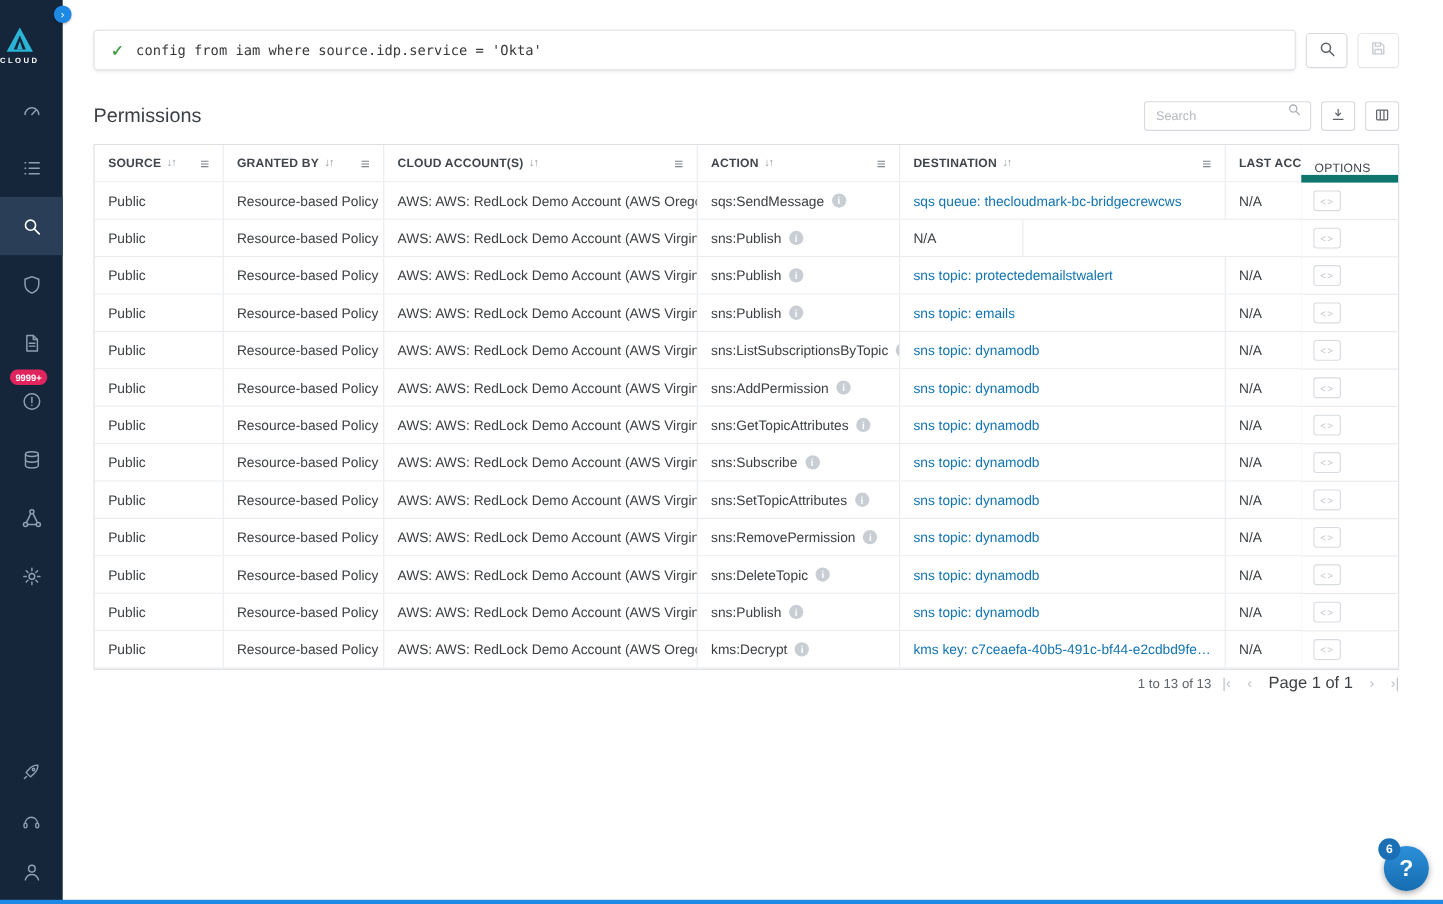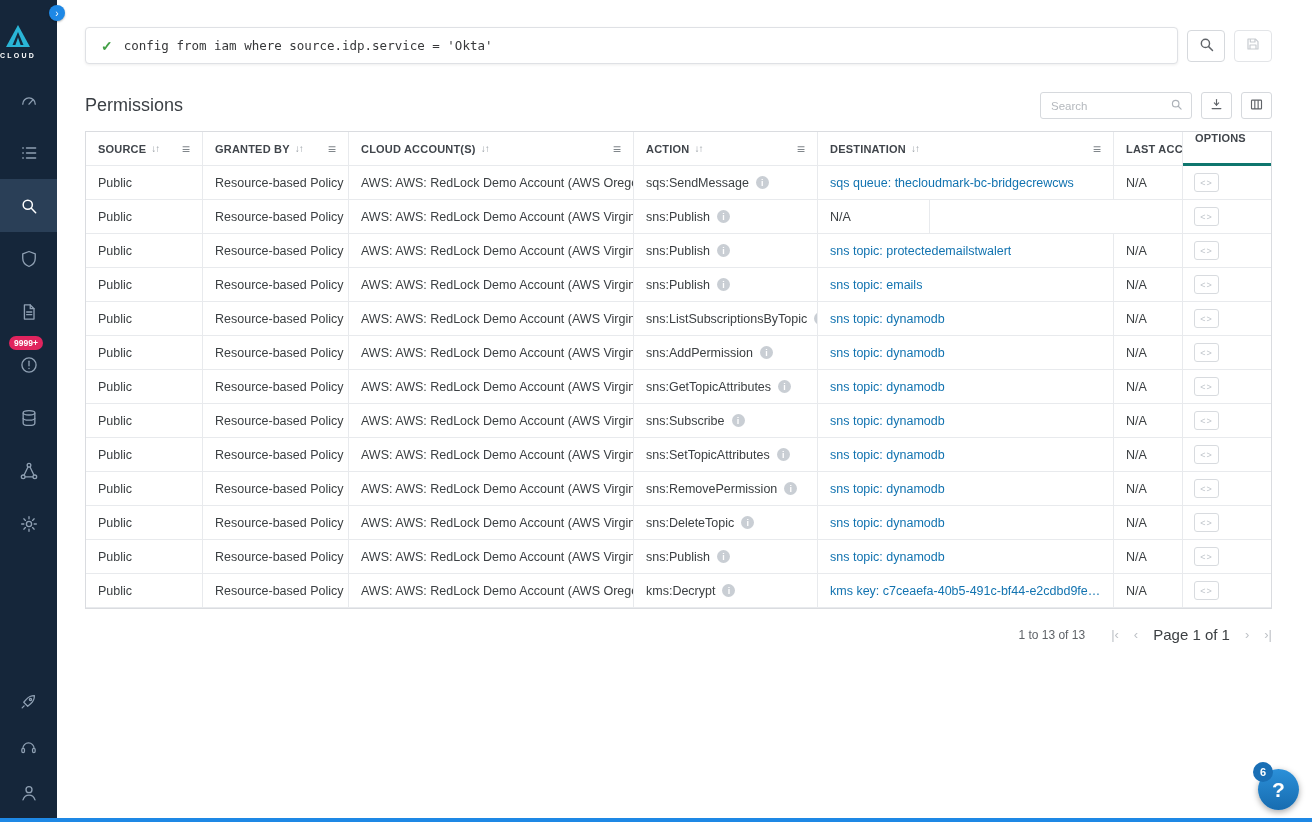--- a/index.html
+++ b/index.html
@@ -31,21 +31,21 @@
   .query-row{display:flex;gap:9px;margin-top:13px;align-items:center}
   .query-box{flex:1;height:37px;border:1px solid #dfe1e5;border-radius:4px;box-shadow:0 1px 3px rgba(0,0,0,.07);display:flex;align-items:center;padding:0 15px;gap:11px;background:#fff;cursor:text}
   .check{color:#43a047;font-size:14px;font-weight:bold}
   .query-text{font-family:"DejaVu Sans Mono",monospace;font-size:12.5px;color:#37383a;white-space:nowrap}
   .icon-btn{width:38px;height:32px;border:1px solid #d6d9dd;border-radius:4px;background:#fff;display:flex;align-items:center;justify-content:center;cursor:pointer;color:#5f6368;padding:0}
   .icon-btn.disabled{color:#c7cbd0;border-color:#e3e5e8;cursor:default}
 
   .section-row{display:flex;justify-content:space-between;align-items:center;margin-top:28px}
   .section-title{margin:0;font-size:18px;font-weight:500;color:#3a3f44}
   .table-tools{display:flex;gap:9px;align-items:center}
-  .search-box{width:152px;height:27px;border:1px solid #d6d9dd;border-radius:3px;display:flex;align-items:center;padding:0 8px;background:#fff;color:#adb2b8}
+  .search-box{width:152px;height:27px;border:1px solid #d6d9dd;border-radius:3px;display:flex;padding:0 8px;background:#fff;color:#adb2b8}
   .search-box input{border:0;outline:0;flex:1;min-width:0;font-size:11.5px;color:#3c4043;font-family:inherit;background:transparent}
   .search-box input::placeholder{color:#b4b8bd}
   .tool-btn{width:31px;height:27px;border:1px solid #d6d9dd;border-radius:3px;background:#fff;display:flex;align-items:center;justify-content:center;cursor:pointer;color:#5f6368;padding:0}
 
   
   .table-wrap{margin-top:12px;border:1px solid #dadce0;display:flex;background:#fff}
   .scroll-area{flex:1;min-width:0;overflow-x:scroll;overflow-y:hidden}
   .scroll-area::-webkit-scrollbar{height:8px}
   .scroll-area::-webkit-scrollbar-track{background:#f1f3f4}
   .scroll-area::-webkit-scrollbar-thumb{background:#9aa0a6;border-radius:4px}
@@ -53,25 +53,25 @@
   .tr{display:flex;height:34px;border-bottom:1px solid #e8eaed;background:#fff}
   .th,.td{display:flex;align-items:center;padding:0 12px;border-right:1px solid #e8eaed;overflow:hidden;white-space:nowrap;flex:none}
   .th{font-size:11px;font-weight:bold;color:#40454b;letter-spacing:.2px;cursor:pointer}
   .td{font-size:12.5px;color:#3c4043}
   .c1{width:117px}.c2{width:146px}.c3{width:285px}.c4{width:184px}.c5{width:296px}.c6{width:112px}
   .sort{color:#9aa0a6;font-size:10px;margin-left:5px;font-weight:normal;letter-spacing:-1px}
   .menu{margin-left:auto;color:#80868b;font-size:14px;font-weight:normal;cursor:pointer}
   .link{color:#1273b0;text-decoration:none;cursor:pointer;overflow:hidden;text-overflow:ellipsis}
   .info{width:13px;height:13px;border-radius:50%;background:#c9ced4;color:#fff;font-size:9px;font-weight:bold;display:inline-flex;align-items:center;justify-content:center;margin-left:7px;flex:none;cursor:pointer;font-style:normal}
   .options-col{flex:0 0 89px;border-left:1px solid #e8eaed;background:#fff}
-  .opt-head{height:34px;border-bottom:3px solid #0f766e;display:flex;align-items:flex-start;padding:0 12px;font-size:11px;font-weight:bold;color:#40454b;cursor:default;border-right:none}
+  .opt-head{height:34px;border-bottom:7px solid #0f766e;display:flex;align-items:flex-end;padding:0 12px;font-size:11px;font-weight:normal;color:#40454b;cursor:default;border-right:none}
   .opt-cell{height:34px;border-bottom:1px solid #e8eaed;display:flex;align-items:center;padding:0 11px}
   .code-btn{min-width:25px;height:19px;border:1px solid #d8dbdf;border-radius:3px;background:#fff;color:#c0c5cb;font-size:9px;letter-spacing:1px;display:flex;align-items:center;justify-content:center;cursor:pointer;padding:0 3px;font-family:inherit}
 
-  .pager{display:flex;justify-content:flex-end;align-items:center;gap:26px;margin-top:17px;color:#5f6368;font-size:12px}
+  .pager{display:flex;justify-content:flex-end;align-items:center;gap:10px;margin-top:3px;color:#5f6368;font-size:12px}
   .pager-controls{display:flex;align-items:center;gap:15px}
   .pg{color:#bdc1c6;font-size:13px;cursor:default;user-select:none}
   .page-label{color:#3c4043;font-size:15px}
 
   .help-btn{position:absolute;right:13px;bottom:12px;width:41px;height:41px;border-radius:50%;background:linear-gradient(#2b90d9,#176cb0);color:#fff;display:flex;align-items:center;justify-content:center;font-size:21px;font-weight:bold;cursor:pointer;box-shadow:0 2px 6px rgba(0,0,0,.35);z-index:30}
   .help-badge{position:absolute;top:-7px;left:-5px;width:20px;height:20px;border-radius:50%;background:#1a6fb5;display:flex;align-items:center;justify-content:center;font-size:11px;font-weight:bold;color:#fff}
   .bottom-bar{position:absolute;left:0;right:0;bottom:0;height:4px;background:#1e88e5;z-index:25}
 </style>
 </head>
 <body>

